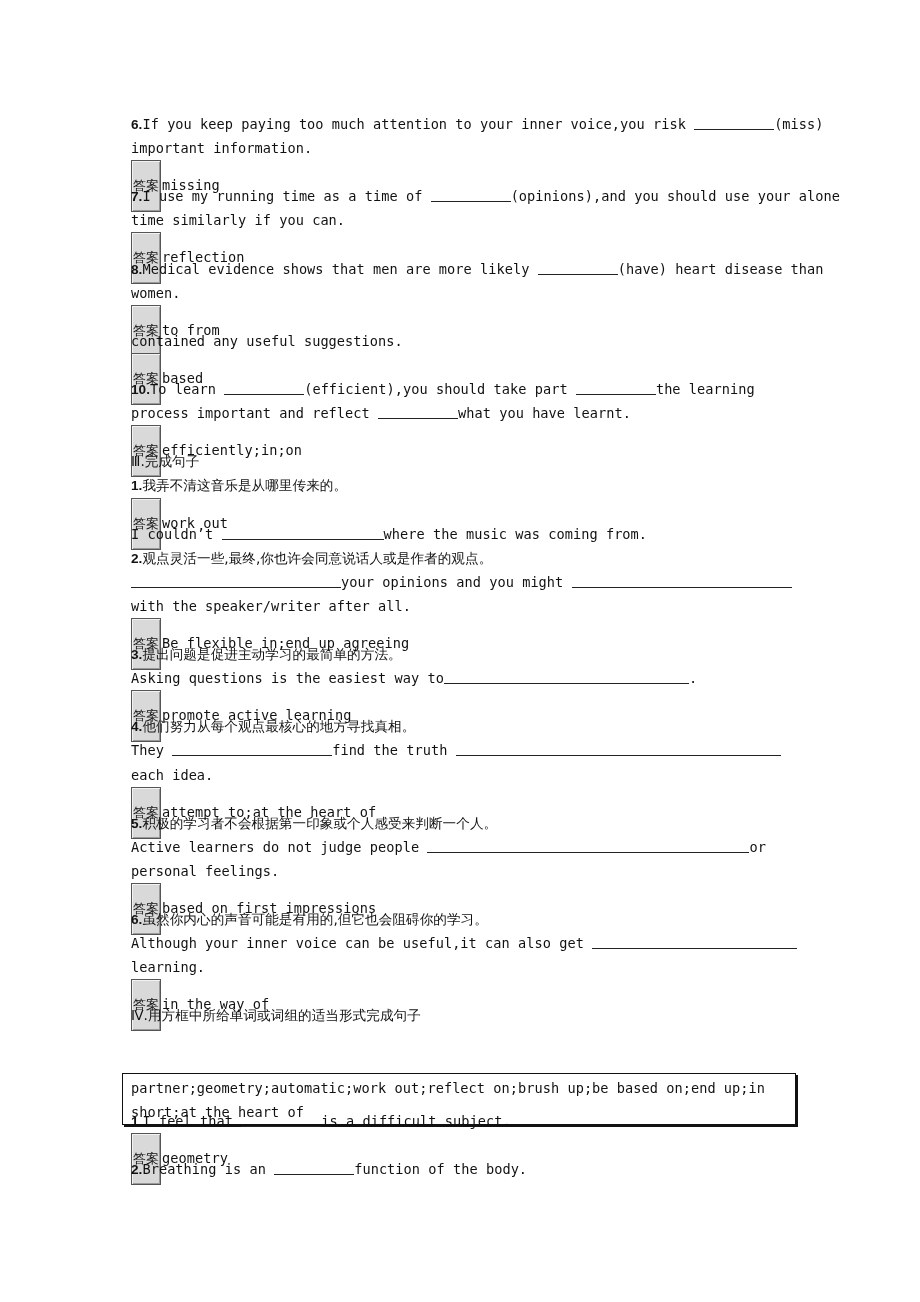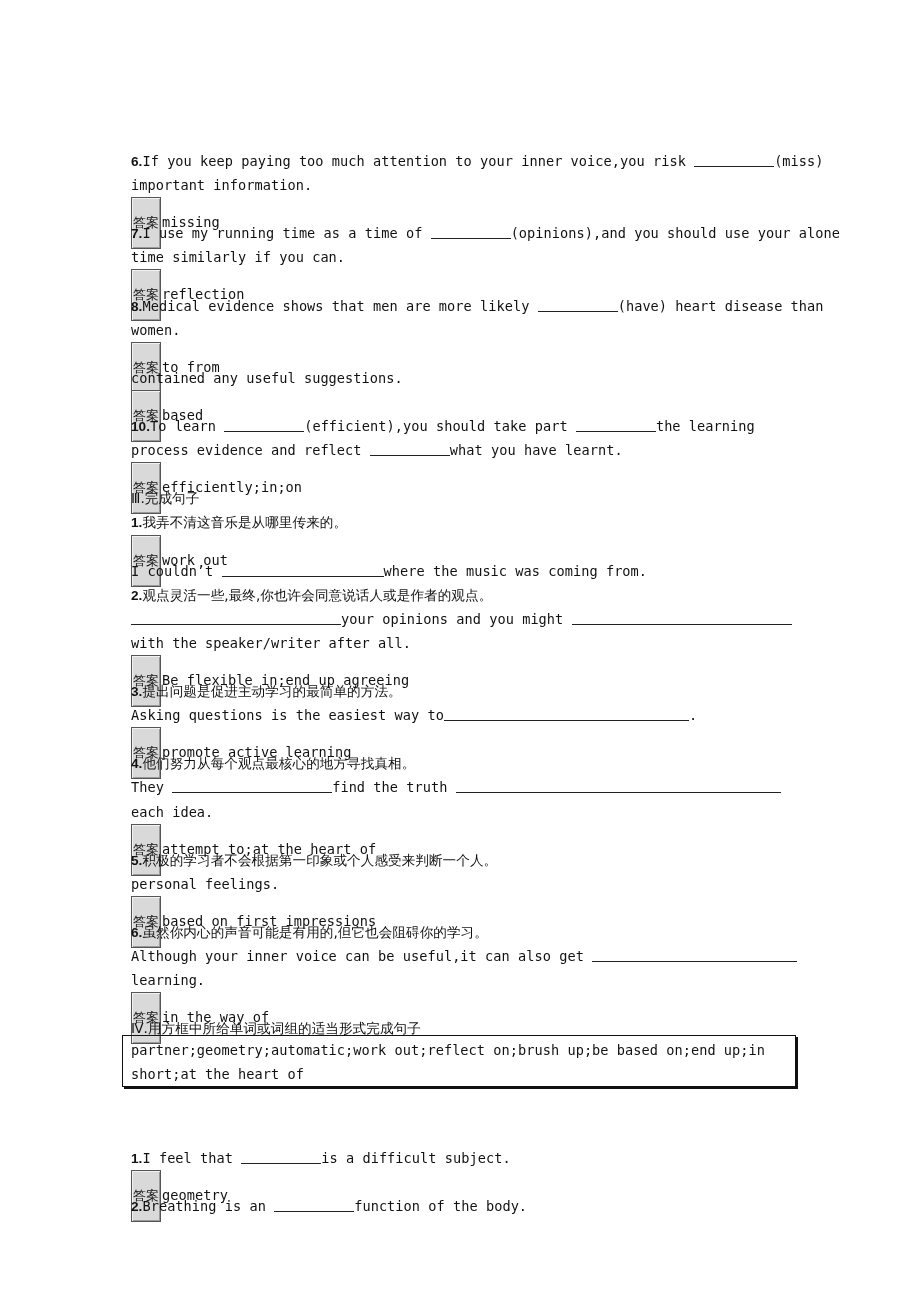--- a/index.html
+++ b/index.html
@@ -1,36 +1,36 @@
 <!DOCTYPE html>
 <html><head>
 <meta charset="utf-8">
 <style>
   html, body { margin: 0; padding: 0; background: #ffffff; }
   body {
     width: 920px; height: 1302px; position: relative; overflow: hidden;
     font-family: "DejaVu Sans Mono", "Liberation Mono", monospace;
     color: #111;
   }
-  .page { position: absolute; left: 131px; top: 112px; width: 660px; margin-top: 37px; }
+  .page { position: absolute; left: 131px; top: 112px; width: 660px; }
   .line {
     height: 24.1px; line-height: 24.1px; font-size: 13.6px;
     white-space: nowrap; letter-spacing: 0.05px;
   }
   .num { font-family: "Liberation Sans", sans-serif; font-weight: bold; font-size: 13.6px; }
   .cjk { font-family: "DejaVu Sans", sans-serif; font-size: 13.6px; }
   .blank { display: inline-block; border-bottom: 1px solid #222; height: 14px; vertical-align: -1px; }
   .badge {
     display: inline-block; height: 18px; line-height: 18px; padding: 16px 1px;
     border: 1px solid #555; background: #d9d9d9; font-family: "DejaVu Sans", sans-serif;
     font-size: 13px; vertical-align: middle; margin-right: 1px;
     box-shadow: inset 1px 1px 0 #f2f2f2, inset -1px -1px 0 #9a9a9a;
   }
   .wordbox {
-    position: absolute; left: 122px; top: 1035px; width: 674px; height: 52px;
+    position: absolute; left: 122px; top: 1073px; width: 674px; height: 52px;
     border: 1.5px solid #111; box-shadow: 2px 2px 0 #111; padding: 2px 0 0 8px; box-sizing: border-box;
   }
 </style>
 </head>
 <body>
 
 <div class="page">
 
   <div class="line"><span class="num">6.</span><span>If you keep paying too much attention to your inner voice,you risk </span><span class="blank" style="width:80px"></span><span>(miss)</span></div>
   <div class="line"><span>important information.</span></div>
@@ -41,21 +41,21 @@
   <div class="line"><span class="badge">答案</span><span>reflection</span></div>
 
   <div class="line"><span class="num">8.</span><span>Medical evidence shows that men are more likely </span><span class="blank" style="width:80px"></span><span>(have) heart disease than</span></div>
   <div class="line"><span>women.</span></div>
   <div class="line"><span class="badge">答案</span><span>to from</span></div>
 
   <div class="line"><span>contained any useful suggestions.</span></div>
   <div class="line"><span class="badge">答案</span><span>based</span></div>
 
   <div class="line"><span class="num">10.</span><span>To learn </span><span class="blank" style="width:80px"></span><span>(efficient),you should take part </span><span class="blank" style="width:80px"></span><span>the learning</span></div>
-  <div class="line"><span>process evidence and reflect </span><span class="blank" style="width:80px"></span><span>what you have learnt.</span></div>
+  <div class="line"><span>process important and reflect </span><span class="blank" style="width:80px"></span><span>what you have learnt.</span></div>
   <div class="line"><span class="badge">答案</span><span>efficiently;in;on</span></div>
 
   <div class="line cjk">Ⅲ.完成句子</div>
 
   <div class="line cjk"><span class="num">1.</span><span>我弄不清这音乐是从哪里传来的。</span></div>
   <div class="line"><span class="badge">答案</span><span>work out</span></div>
   <div class="line"><span>I couldn’t </span><span class="blank" style="width:162px"></span><span>where the music was coming from.</span></div>
 
   <div class="line cjk"><span class="num">2.</span><span>观点灵活一些,最终,你也许会同意说话人或是作者的观点。</span></div>
   <div class="line"><span class="blank" style="width:210px"></span><span>your opinions and you might </span><span class="blank" style="width:220px"></span></div>
@@ -65,20 +65,21 @@
   <div class="line cjk"><span class="num">3.</span><span>提出问题是促进主动学习的最简单的方法。</span></div>
   <div class="line"><span>Asking questions is the easiest way to</span><span class="blank" style="width:245px"></span><span>.</span></div>
   <div class="line"><span class="badge">答案</span><span>promote active learning</span></div>
 
   <div class="line cjk"><span class="num">4.</span><span>他们努力从每个观点最核心的地方寻找真相。</span></div>
   <div class="line"><span>They </span><span class="blank" style="width:160px"></span><span>find the truth </span><span class="blank" style="width:325px"></span></div>
   <div class="line"><span>each idea.</span></div>
   <div class="line"><span class="badge">答案</span><span>attempt to;at the heart of</span></div>
 
   <div class="line cjk"><span class="num">5.</span><span>积极的学习者不会根据第一印象或个人感受来判断一个人。</span></div>
+  <div class="line"><span>Active learners do not judge people </span><span class="blank" style="width:322px"></span><span>or</span></div>
   <div class="line"><span>personal feelings.</span></div>
   <div class="line"><span class="badge">答案</span><span>based on first impressions</span></div>
 
   <div class="line cjk"><span class="num">6.</span><span>虽然你内心的声音可能是有用的,但它也会阻碍你的学习。</span></div>
   <div class="line"><span>Although your inner voice can be useful,it can also get </span><span class="blank" style="width:205px"></span></div>
   <div class="line"><span>learning.</span></div>
   <div class="line"><span class="badge">答案</span><span>in the way of</span></div>
 
   <div class="line cjk">Ⅳ.用方框中所给单词或词组的适当形式完成句子</div>
 </div>

